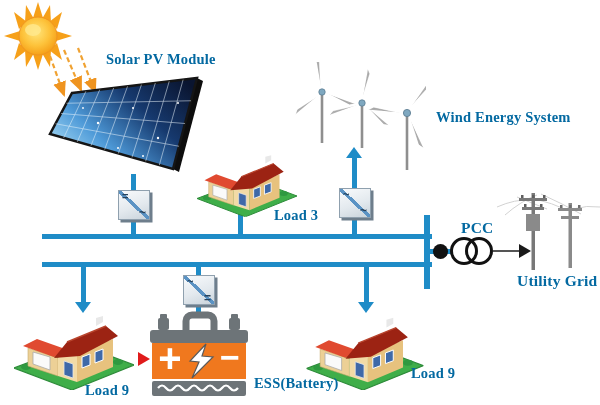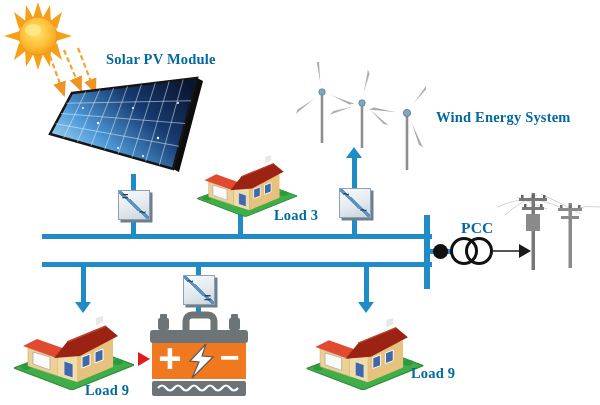--- a/index.html
+++ b/index.html
@@ -229,20 +229,21 @@
       <rect x="71.5" y="20" width="3.5" height="65" fill="#8a8a8a"></rect>
       <rect x="61" y="25" width="24" height="3" fill="#8a8a8a"></rect>
       <rect x="64" y="33" width="18" height="3" fill="#8a8a8a"></rect>
       <g fill="#6f6f6f">
         <rect x="63" y="22" width="2.5" height="3"></rect>
           <rect x="72" y="22" width="2.5" height="3"></rect>
           <rect x="81" y="22" width="2.5" height="3"></rect>
       </g>
     </svg>
   </div>
+  <div class="lbl lbl-big" style="left:517px;top:272px;font-weight:600;">Utility Grid</div>
 
   <div class="abs" style="left:197px;top:150px;">
     <svg width="100" height="67" viewBox="0 0 120 80">
         <use href="#sym-house"></use>
       </svg>
   </div>
   <div class="lbl" style="left:274px;top:199px;margin-top:8px;">Load 3</div>
 
   <div class="abs" style="left:14px;top:310px;">
     <svg width="120" height="80" viewBox="0 0 120 80">
@@ -268,14 +269,15 @@
       <rect x="91" y="12" width="11" height="12" rx="2" fill="#6d7478"></rect>
       <rect x="12" y="24" width="98" height="13" rx="3" fill="#6d7478"></rect>
       <rect x="14" y="37" width="94" height="36" fill="#f0781e"></rect>
       <text x="32" y="66" text-anchor="middle" font-family="Liberation Sans, sans-serif" font-size="40" font-weight="bold" fill="#ffffff">+</text>
       <text x="92" y="63" text-anchor="middle" font-family="Liberation Sans, sans-serif" font-size="34" font-weight="bold" fill="#ffffff">−</text>
       <polygon points="68,38 52,55 61,56 54,72 75,51 64,50" fill="#ffffff" stroke="#5a5a5a" stroke-width="1.2"></polygon>
       <rect x="14" y="75" width="94" height="15" rx="2" fill="#6d7478"></rect>
       <path d="M20,82 q4,-5 8,0 t8,0 t8,0 t8,0 t8,0 t8,0 t8,0 t8,0 t8,0 t8,0" fill="none" stroke="#ffffff" stroke-width="2.2"></path>
     </svg>
   </div>
+  <div class="lbl" style="left:254px;top:375px;">ESS(Battery)</div>
 
 </div>
 
 </body></html>

